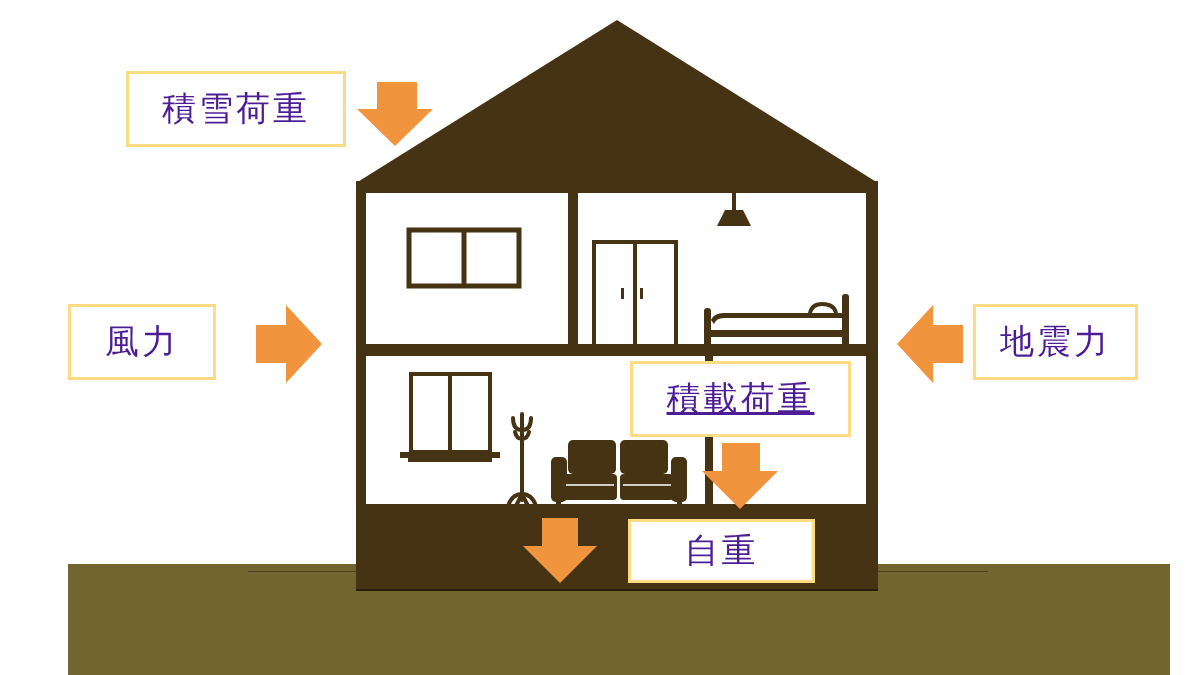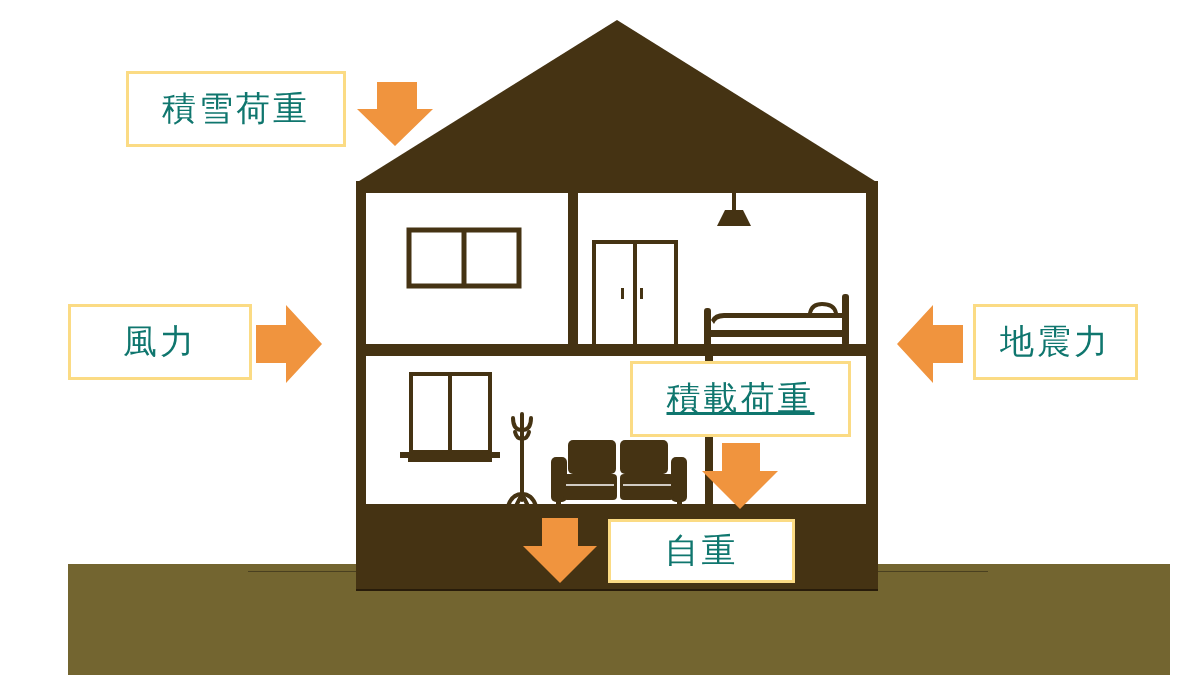--- a/index.html
+++ b/index.html
@@ -15,21 +15,21 @@
   .ground-line {
     position: absolute; left: 248px; top: 571px; width: 740px; height: 1px;
     background: #4a4020;
   }
   svg.house { position: absolute; left: 0; top: 0; }
   .label {
     position: absolute; box-sizing: border-box;
     background: #ffffff;
     border: 3px solid #fbdb84;
     display: flex; align-items: center; justify-content: center;
-    color: #0f766e;
+    color: #4c1d95;
     font-size: 34px; letter-spacing: 3px;
     white-space: nowrap;
   }
   .arrow { position: absolute; }
 </style>
 </head>
 <body>
 
 <div class="ground"></div>
 <div class="ground-line"></div>
@@ -105,39 +105,39 @@
   <line x1="356" y1="590" x2="878" y2="590" stroke="#1f1608" stroke-width="1.5"></line>
 </svg>
 
 <div class="label" style="left:126px; top:71px; width:220px; height:76px;">
   <span>積雪荷重</span>
 </div>
 <svg class="arrow" style="left:355px; top:82px;" width="80" height="66" viewBox="0 0 80 66">
   <path d="M22 0 L62 0 L62 27 L78 27 L40 64 L2 27 L22 27 Z" fill="#f0943e"></path>
 </svg>
 
-<div class="label" style="left:68px; top:304px; width:184px; height:76px;">
+<div class="label" style="left:68px; top:304px; width:148px; height:76px;">
   <span>風力</span>
 </div>
 <svg class="arrow" style="left:256px; top:305px;" width="66" height="78" viewBox="0 0 66 78">
   <path d="M0 20 L30 20 L30 0 L66 39 L30 78 L30 58 L0 58 Z" fill="#f0943e"></path>
 </svg>
 
 <div class="label" style="left:973px; top:304px; width:165px; height:76px;">
   <span>地震力</span>
 </div>
 <svg class="arrow" style="left:897px; top:305px;" width="66" height="78" viewBox="0 0 66 78">
   <path d="M66 20 L36 20 L36 0 L0 39 L36 78 L36 58 L66 58 Z" fill="#f0943e"></path>
 </svg>
 
 <div class="label" style="left:630px; top:361px; width:221px; height:76px;text-decoration:underline;">
   <span>積載荷重</span>
 </div>
 <svg class="arrow" style="left:700px; top:443px;" width="80" height="66" viewBox="0 0 80 66">
   <path d="M22 0 L60 0 L60 28 L78 28 L40 66 L2 28 L22 28 Z" fill="#f0943e"></path>
 </svg>
 
-<div class="label" style="left:608px; top:519px; width:187px; height:64px;">
+<div class="label" style="left:628px; top:519px; width:187px; height:64px;">
   <span>自重</span>
 </div>
 <svg class="arrow" style="left:520px; top:518px;" width="80" height="66" viewBox="0 0 80 66">
   <path d="M22 0 L58 0 L58 28 L77 28 L40 65 L3 28 L22 28 Z" fill="#f0943e"></path>
 </svg>
 
 </body></html>

